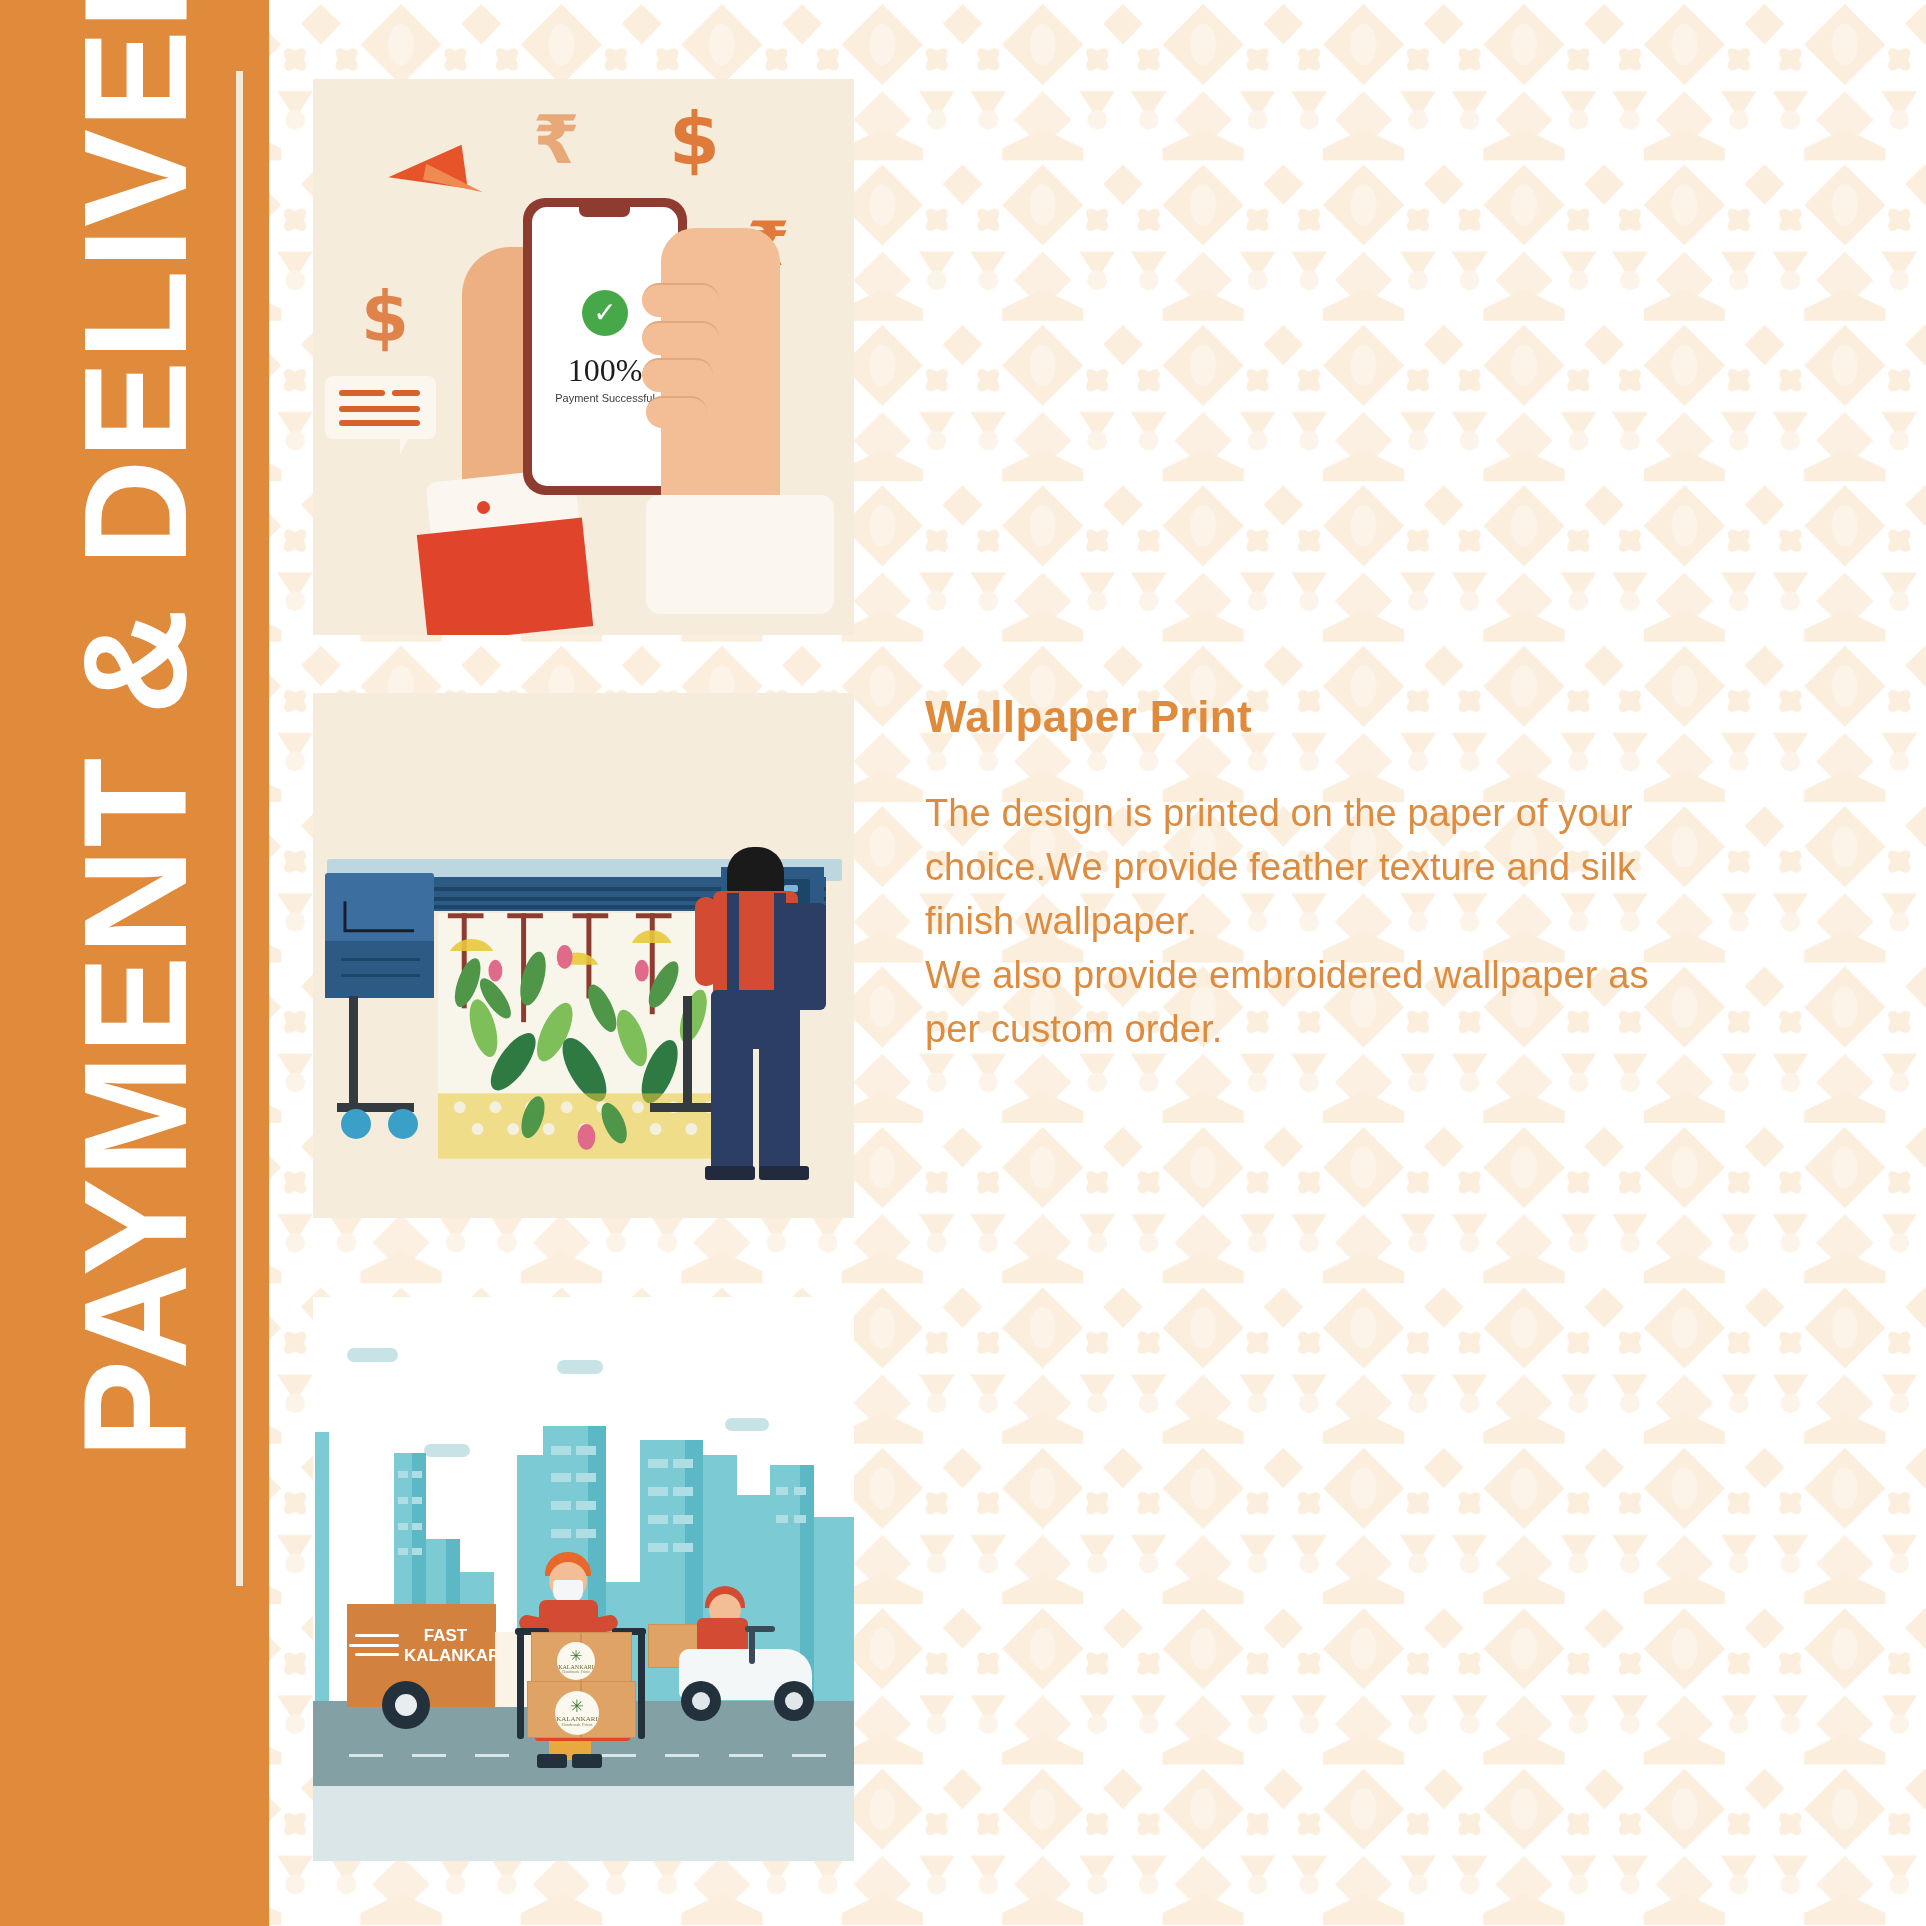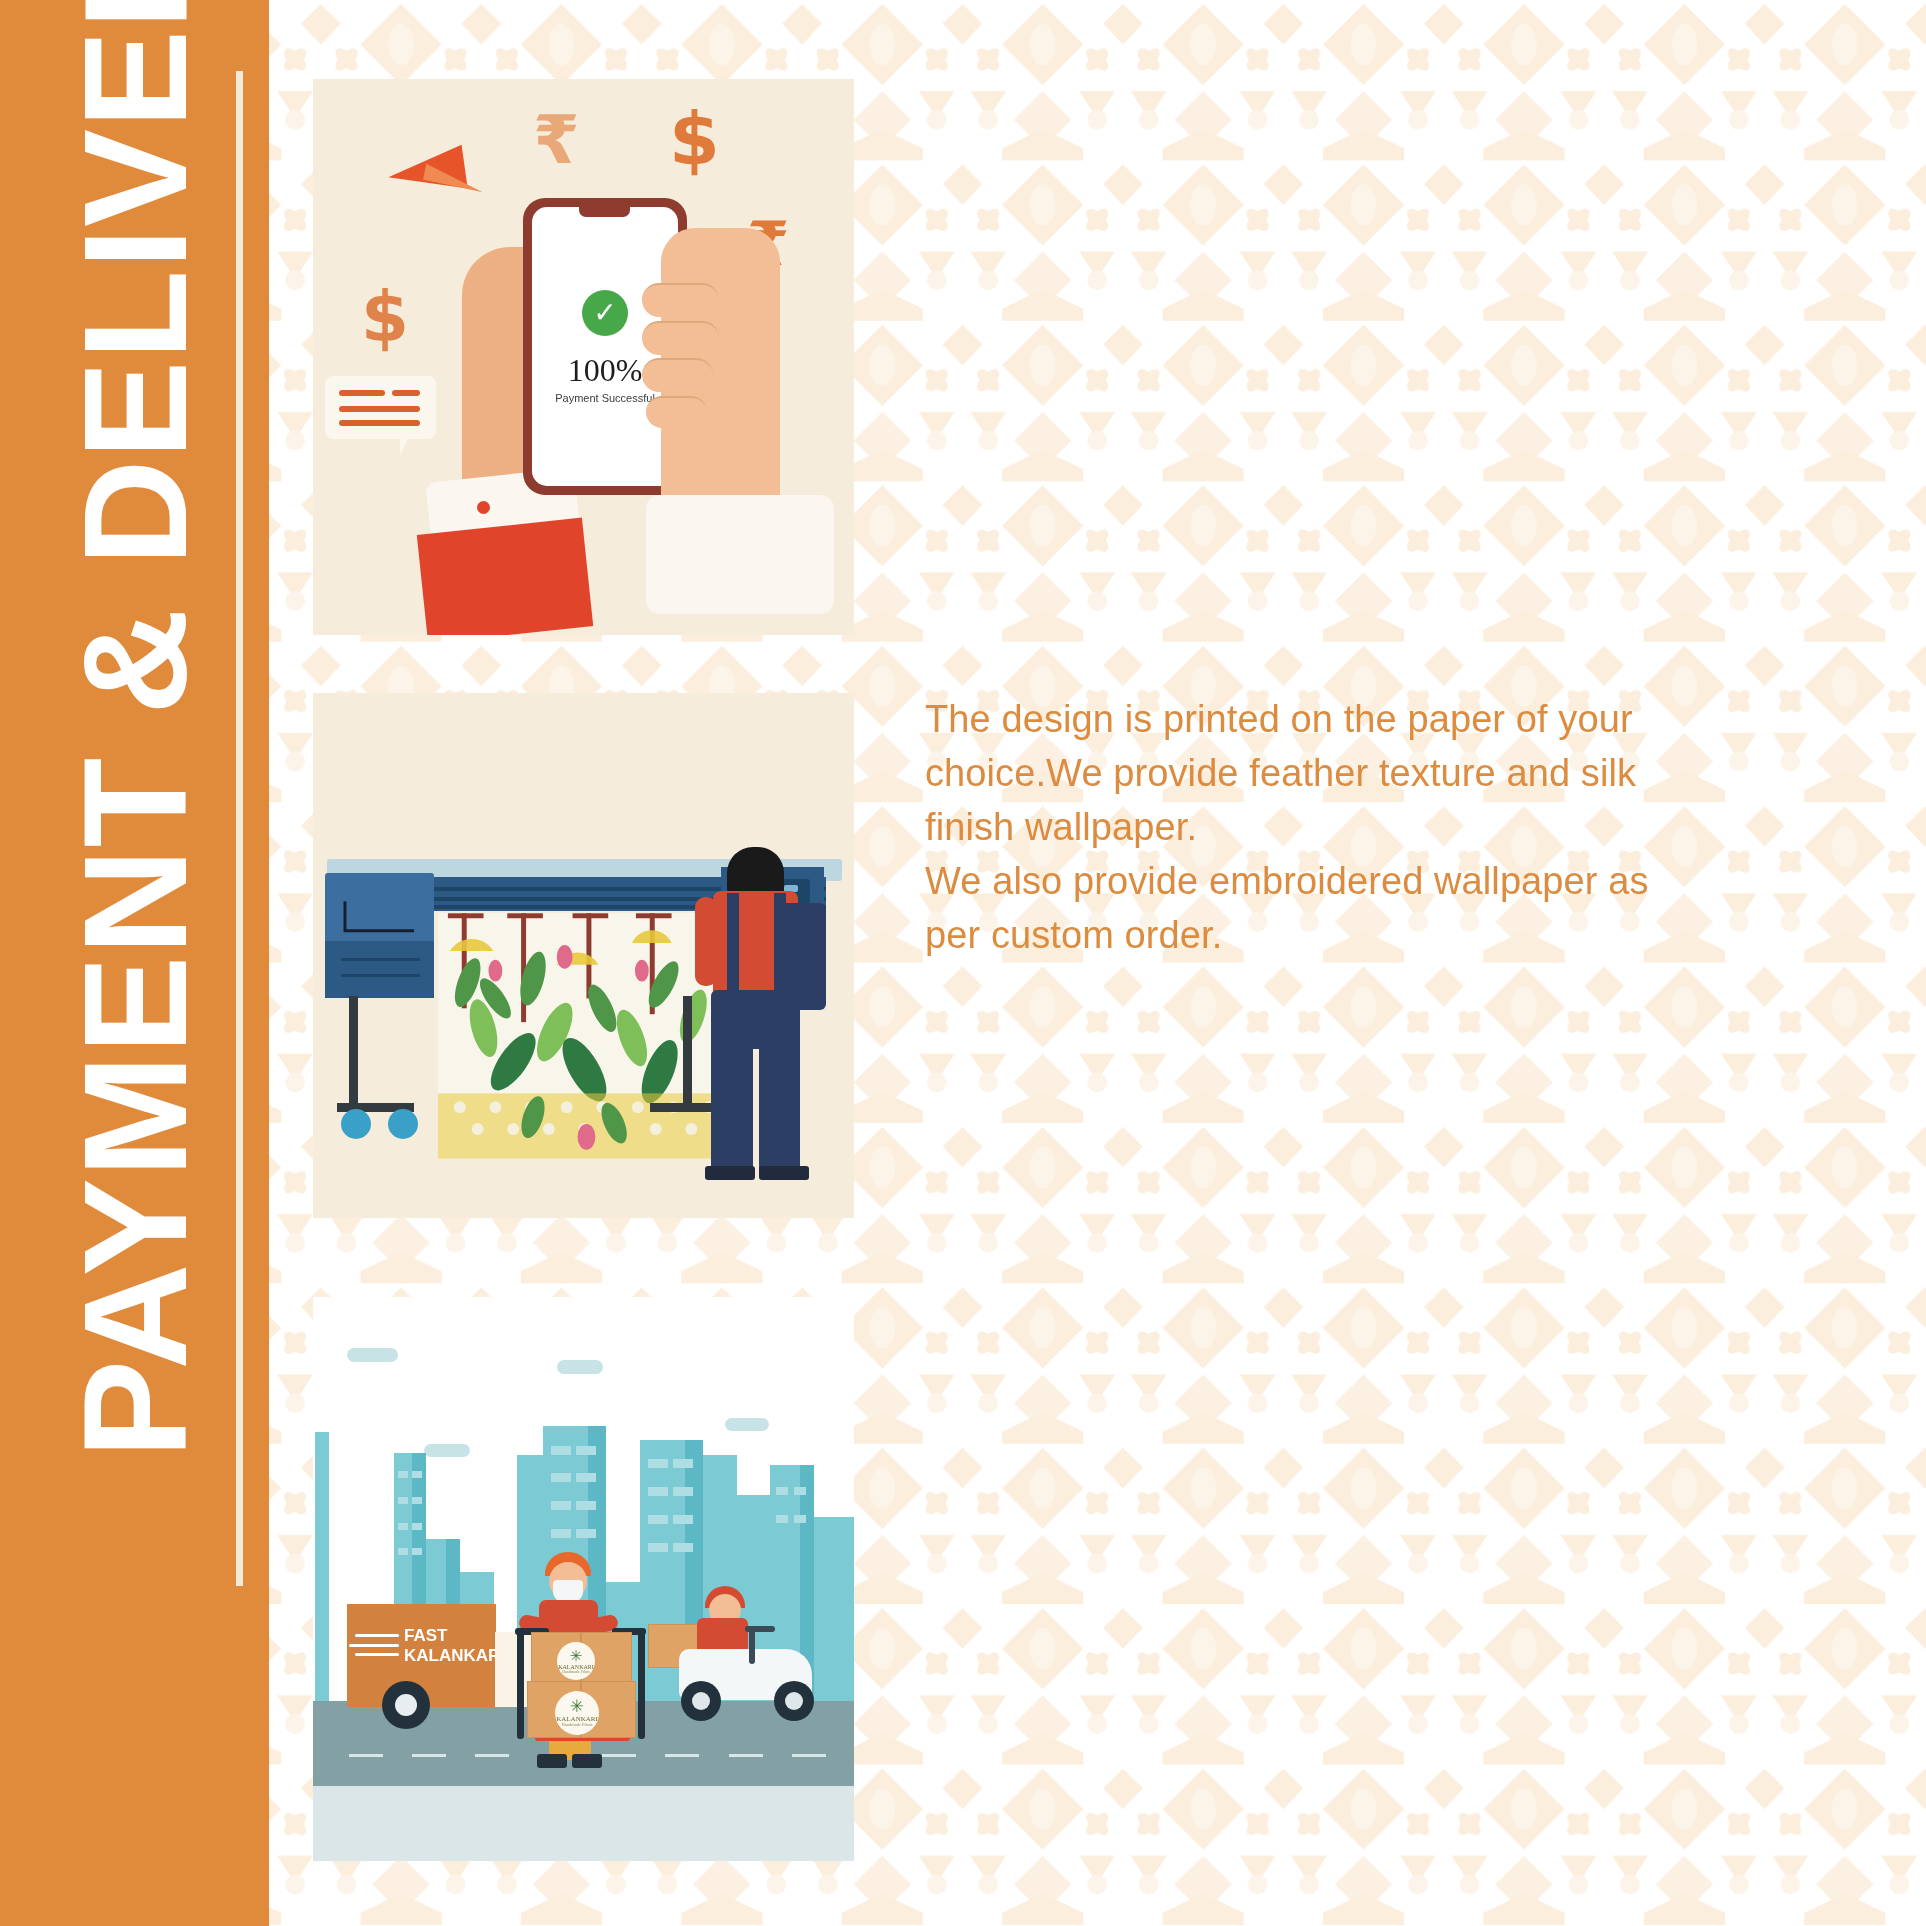--- a/index.html
+++ b/index.html
@@ -552,20 +552,21 @@
       <div class="i2-strap" style="left:461px; top:200px; height:107px;"></div>
       <div class="i2-bag"></div>
       <div class="i2-arm" style="left:382px; top:204px; width:22px; height:89px;"></div>
       <div class="i2-pants"></div>
       <div class="i2-legsplit"></div>
       <div class="i2-shoe" style="left:392px; top:473px; width:50px; height:14px;"></div>
       <div class="i2-shoe" style="left:446px; top:473px; width:50px; height:14px;"></div>
     </div>
 
     <div class="textcol">
+      <div class="sec-title">Wallpaper Print</div>
       <div class="sec-body">The design is printed on the paper of your choice.We provide feather texture and silk finish wallpaper.
 We also provide embroidered wallpaper as per custom order.</div>
     </div>
   </div>
 
   <div class="row" id="row-3">
 
     <div class="illus" id="illus-3">
       <div class="i3-sky"></div>
 
@@ -641,21 +642,21 @@
       <div class="sc-hub" style="left:379px; top:395px;"></div>
       <div class="sc-wheel" style="left:461px; top:384px;"></div>
       <div class="sc-hub" style="left:472px; top:395px;"></div>
       <div class="cart-bar" style="left:436px; top:333px; width:6px; height:34px; background:#3a4a56;"></div>
       <div class="cart-bar" style="left:432px; top:329px; width:30px; height:6px; background:#3a4a56;"></div>
 
       <div class="tr-box"></div>
       <div class="tr-speedline" style="left:42px; top:337px; width:44px;"></div>
       <div class="tr-speedline" style="left:36px; top:347px; width:50px;"></div>
       <div class="tr-speedline" style="left:42px; top:356px; width:44px;"></div>
-      <div class="tr-fast" style="left:91px; top:329px; width:83px; text-align:left;">
+      <div class="tr-fast" style="left:91px; top:329px; width:83px; text-align:center;">
         <span>FAST</span><br>
         <span>KALANKARI</span>
       </div>
       <div class="tr-cab"></div>
       <div class="tr-win"></div>
       <div class="tr-light"></div>
       <div class="tr-wheel" style="left:69px; top:384px;"></div>
       <div class="tr-hub" style="left:82px; top:397px;"></div>
       <div class="tr-wheel" style="left:224px; top:384px;"></div>
       <div class="tr-hub" style="left:237px; top:397px;"></div>

